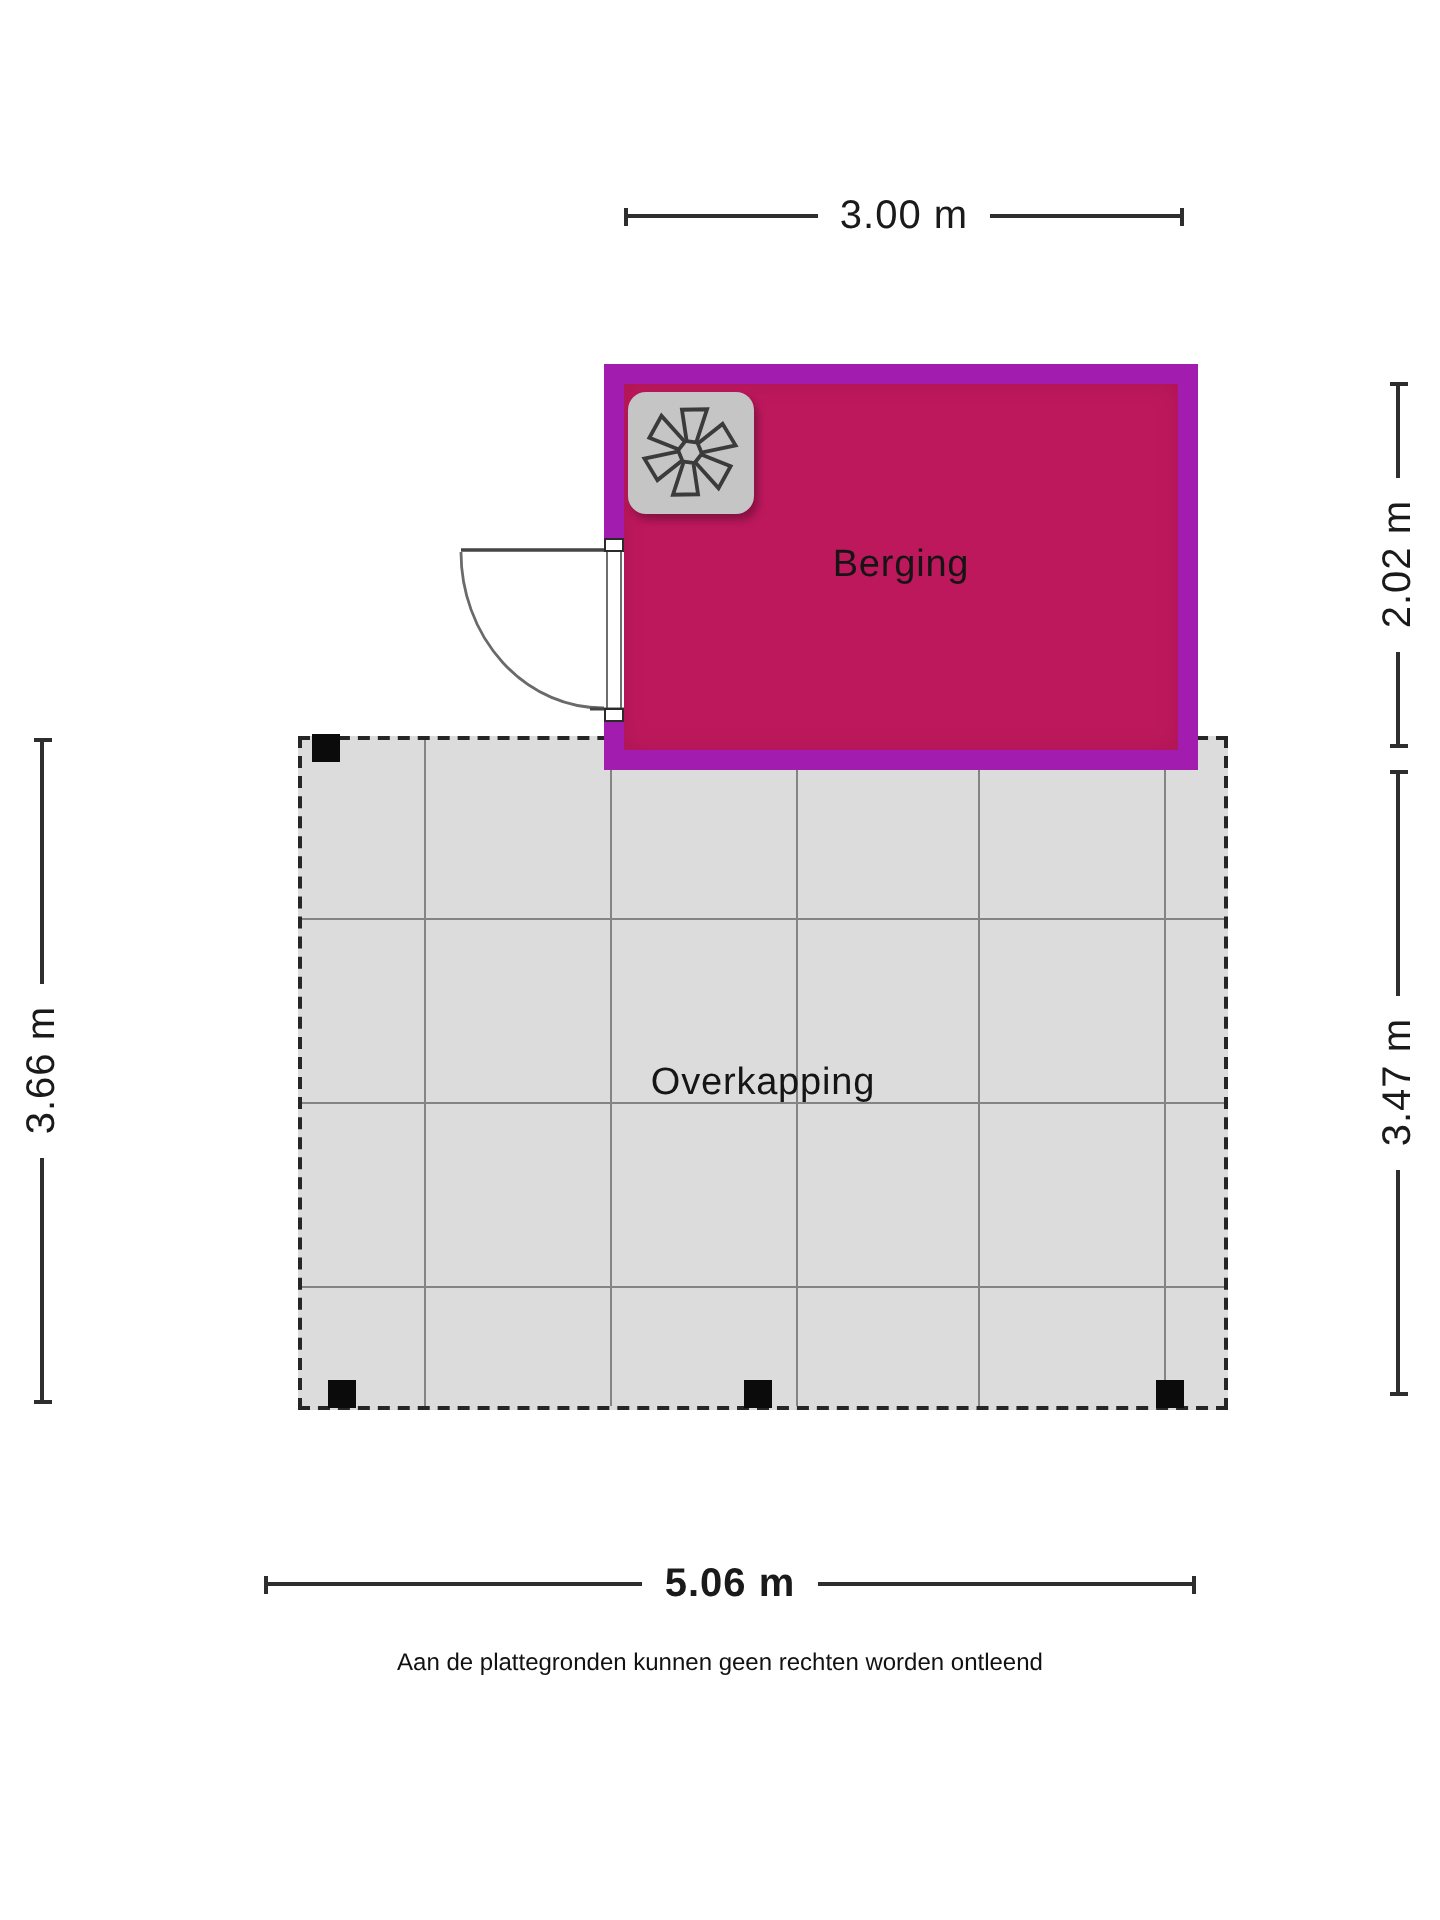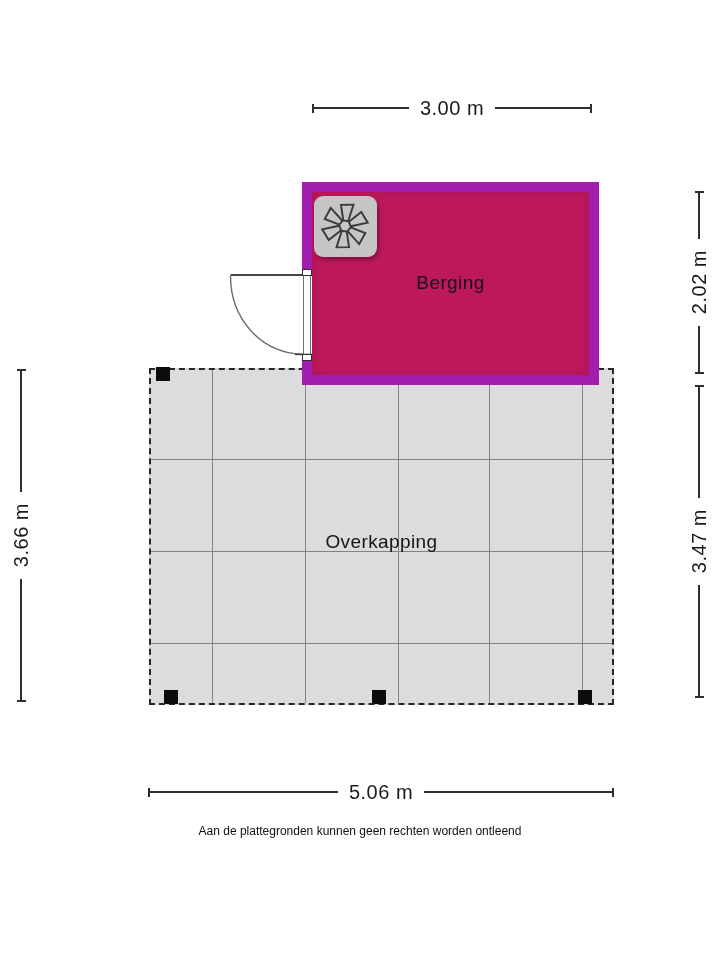--- a/index.html
+++ b/index.html
@@ -162,21 +162,21 @@
   </div>
 
   <div class="dim dim-v" style="left:9px; top:369px; height:333px;">
     <span class="tick"></span>
     <span class="line"></span>
     <span class="dim-label">3.66 m</span>
     <span class="line"></span>
     <span class="tick"></span>
   </div>
 
-  <div class="dim dim-h" style="left:148px; top:780px; width:466px;">
+  <div class="dim dim-h" style="left:132px; top:780px; width:466px;font-weight:bold;">
     <span class="tick"></span>
     <span class="line"></span>
     <span class="dim-label">5.06 m</span>
     <span class="line"></span>
     <span class="tick"></span>
   </div>
 
   <div class="overkapping">
 
     <div class="grid-line grid-v" style="left:61px;"></div>

